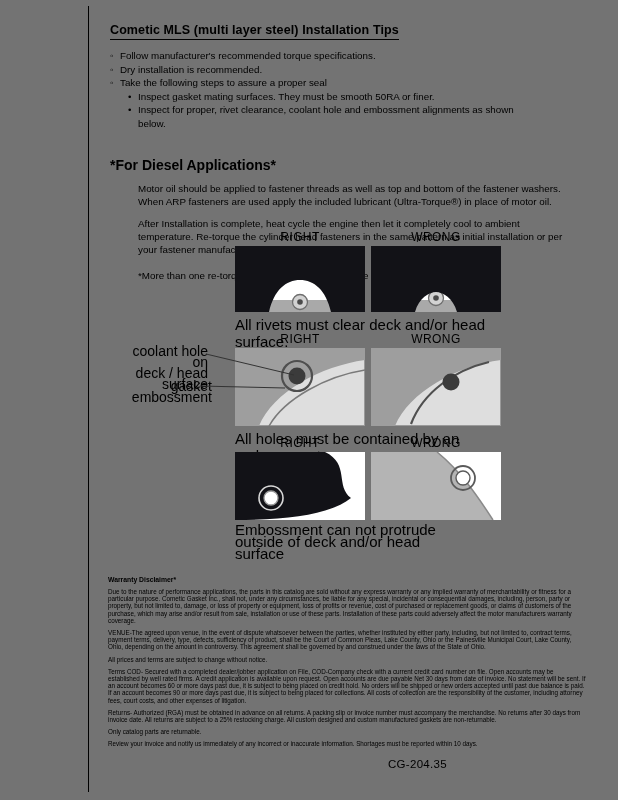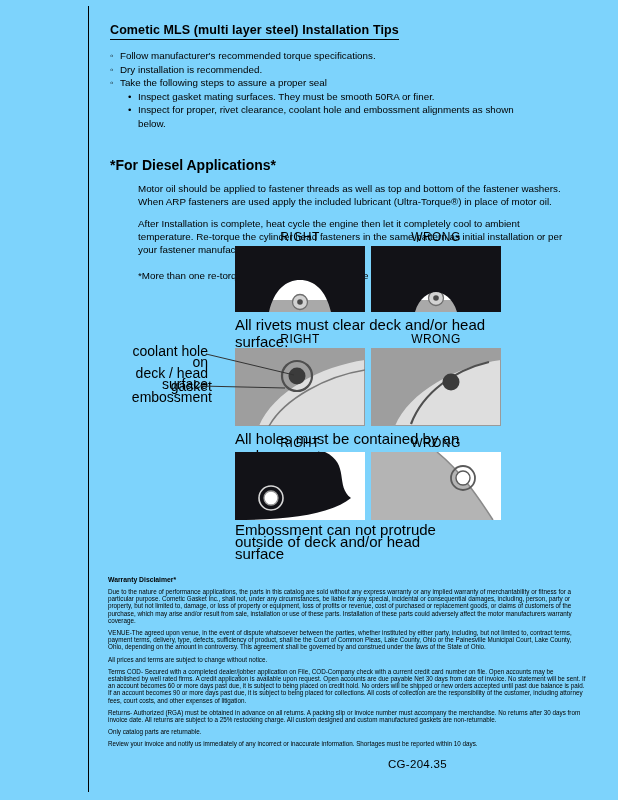--- a/index.html
+++ b/index.html
@@ -1,18 +1,18 @@
 <!DOCTYPE html>
 <html><head>
 <meta charset="utf-8">
 <style>
   * { margin:0; padding:0; box-sizing:border-box; }
   html,body { width:618px; height:800px; }
   body { background:#ffffff; font-family:"Liberation Sans", sans-serif; color:#000; position:relative; }
-  .page { position:absolute; inset:0; width:618px; height:800px; background:#7dd3fc; overflow:hidden; }
+  .page { position:absolute; inset:0; width:618px; height:800px; background:#737373; overflow:hidden; }
   .left-rule { position:absolute; left:88px; top:6px; width:1px; height:786px; background:#000; }
 
   .content { position:absolute; left:110px; top:20px; width:430px; }
   .title { font-size:12.5px; font-weight:bold; display:inline-block; border-bottom:1.5px solid #000; padding-bottom:2px; margin-bottom:9px; letter-spacing:0.1px; }
   ul.tips { list-style:none; font-size:9.8px; line-height:13.5px; }
   li.tip { position:relative; padding-left:10px; }
   li.tip::before { content:"◦"; position:absolute; left:0; top:0; }
   li.sub { position:relative; padding-left:10px; margin-left:18px; }
   li.sub::before { content:"•"; position:absolute; left:0; top:0; }
   .diesel-heading { font-size:14px; font-weight:bold; margin-top:27px; }

